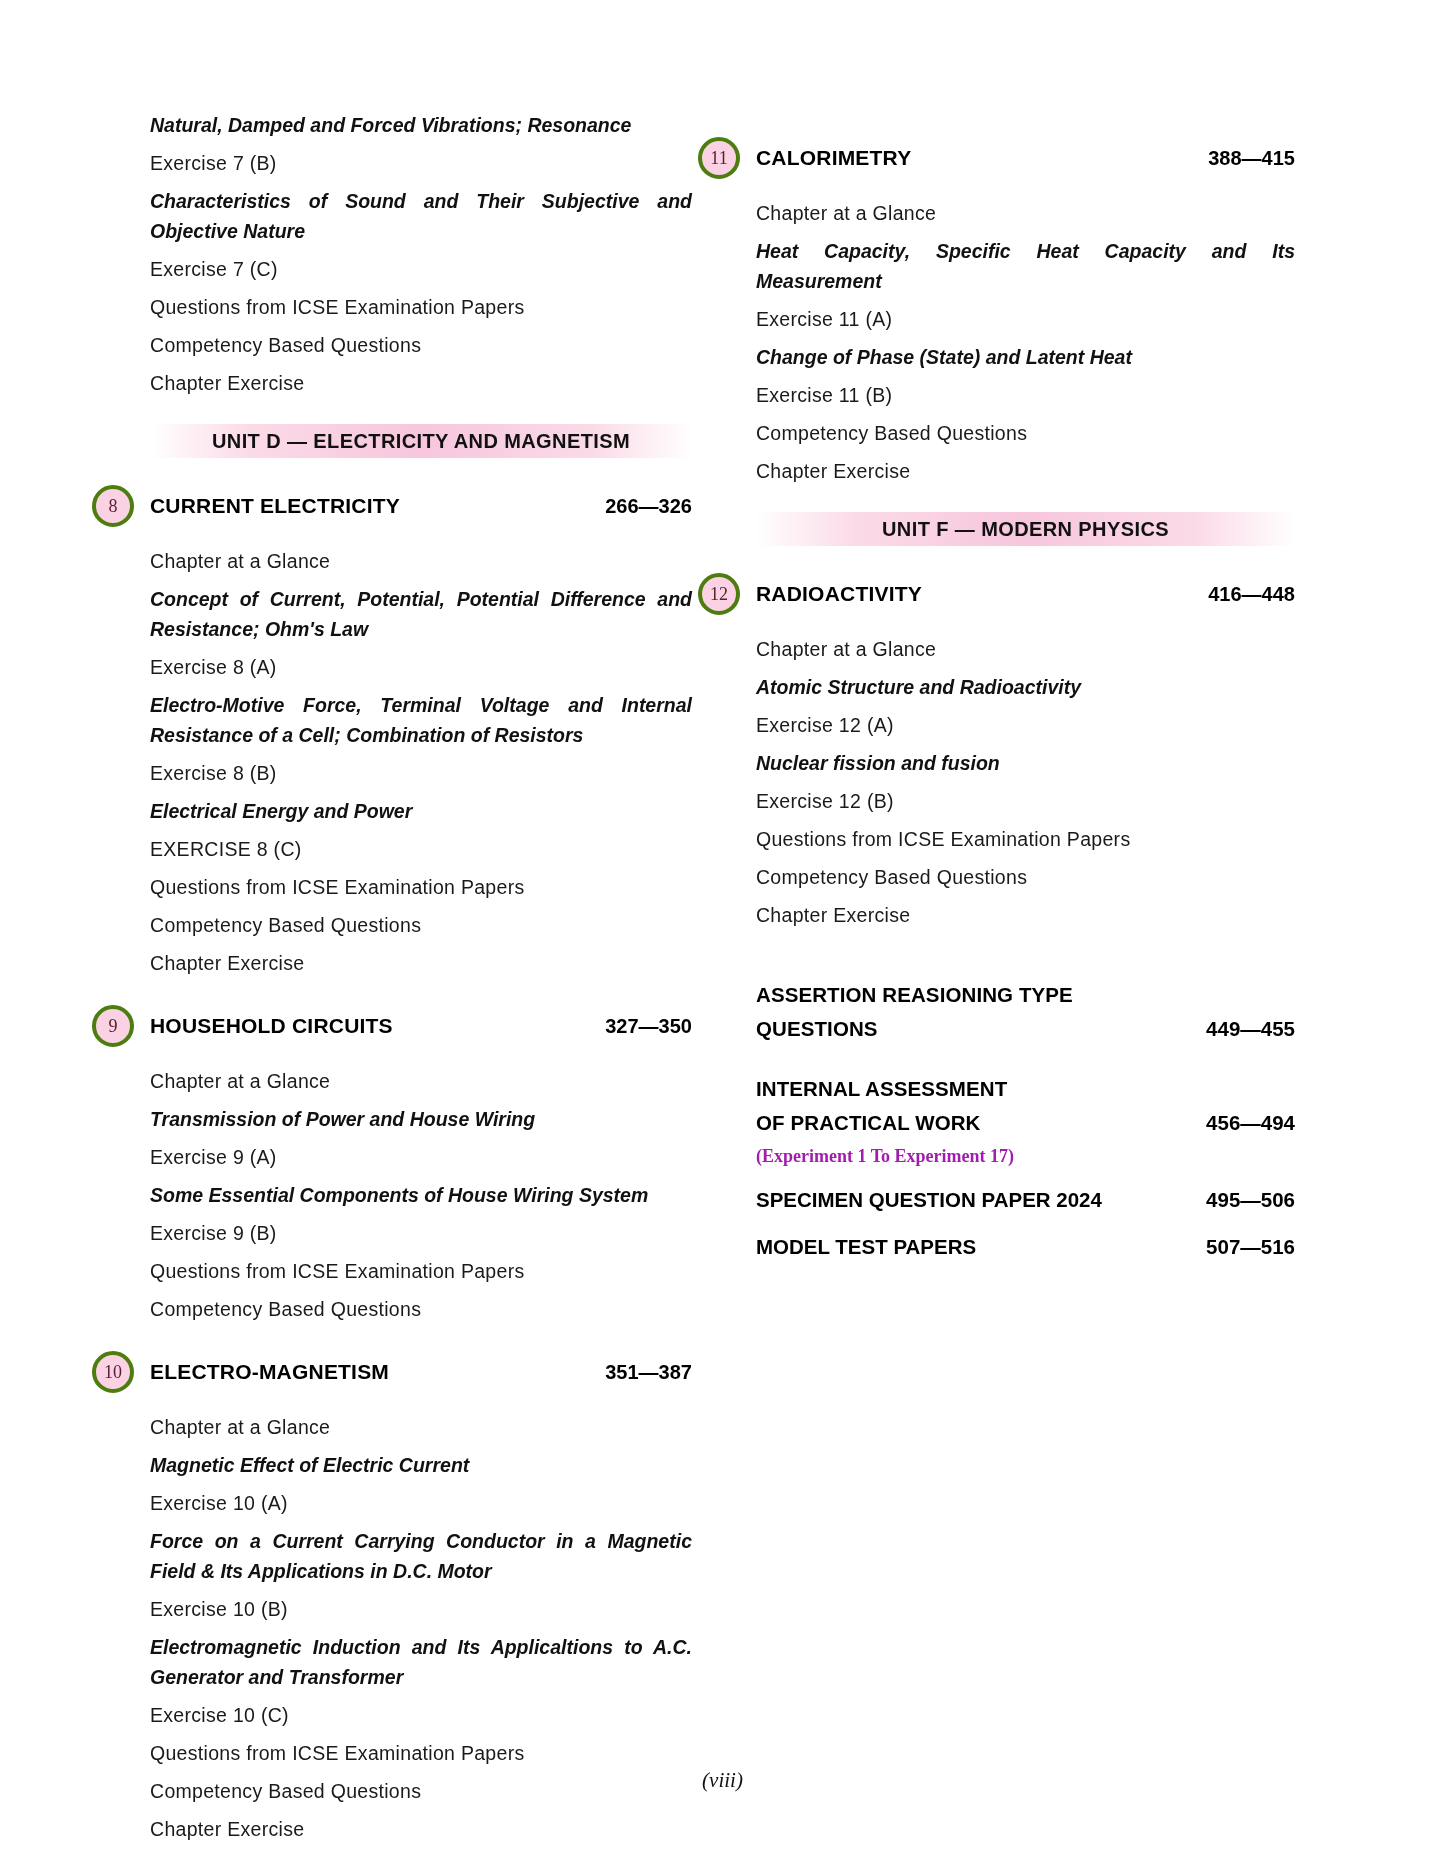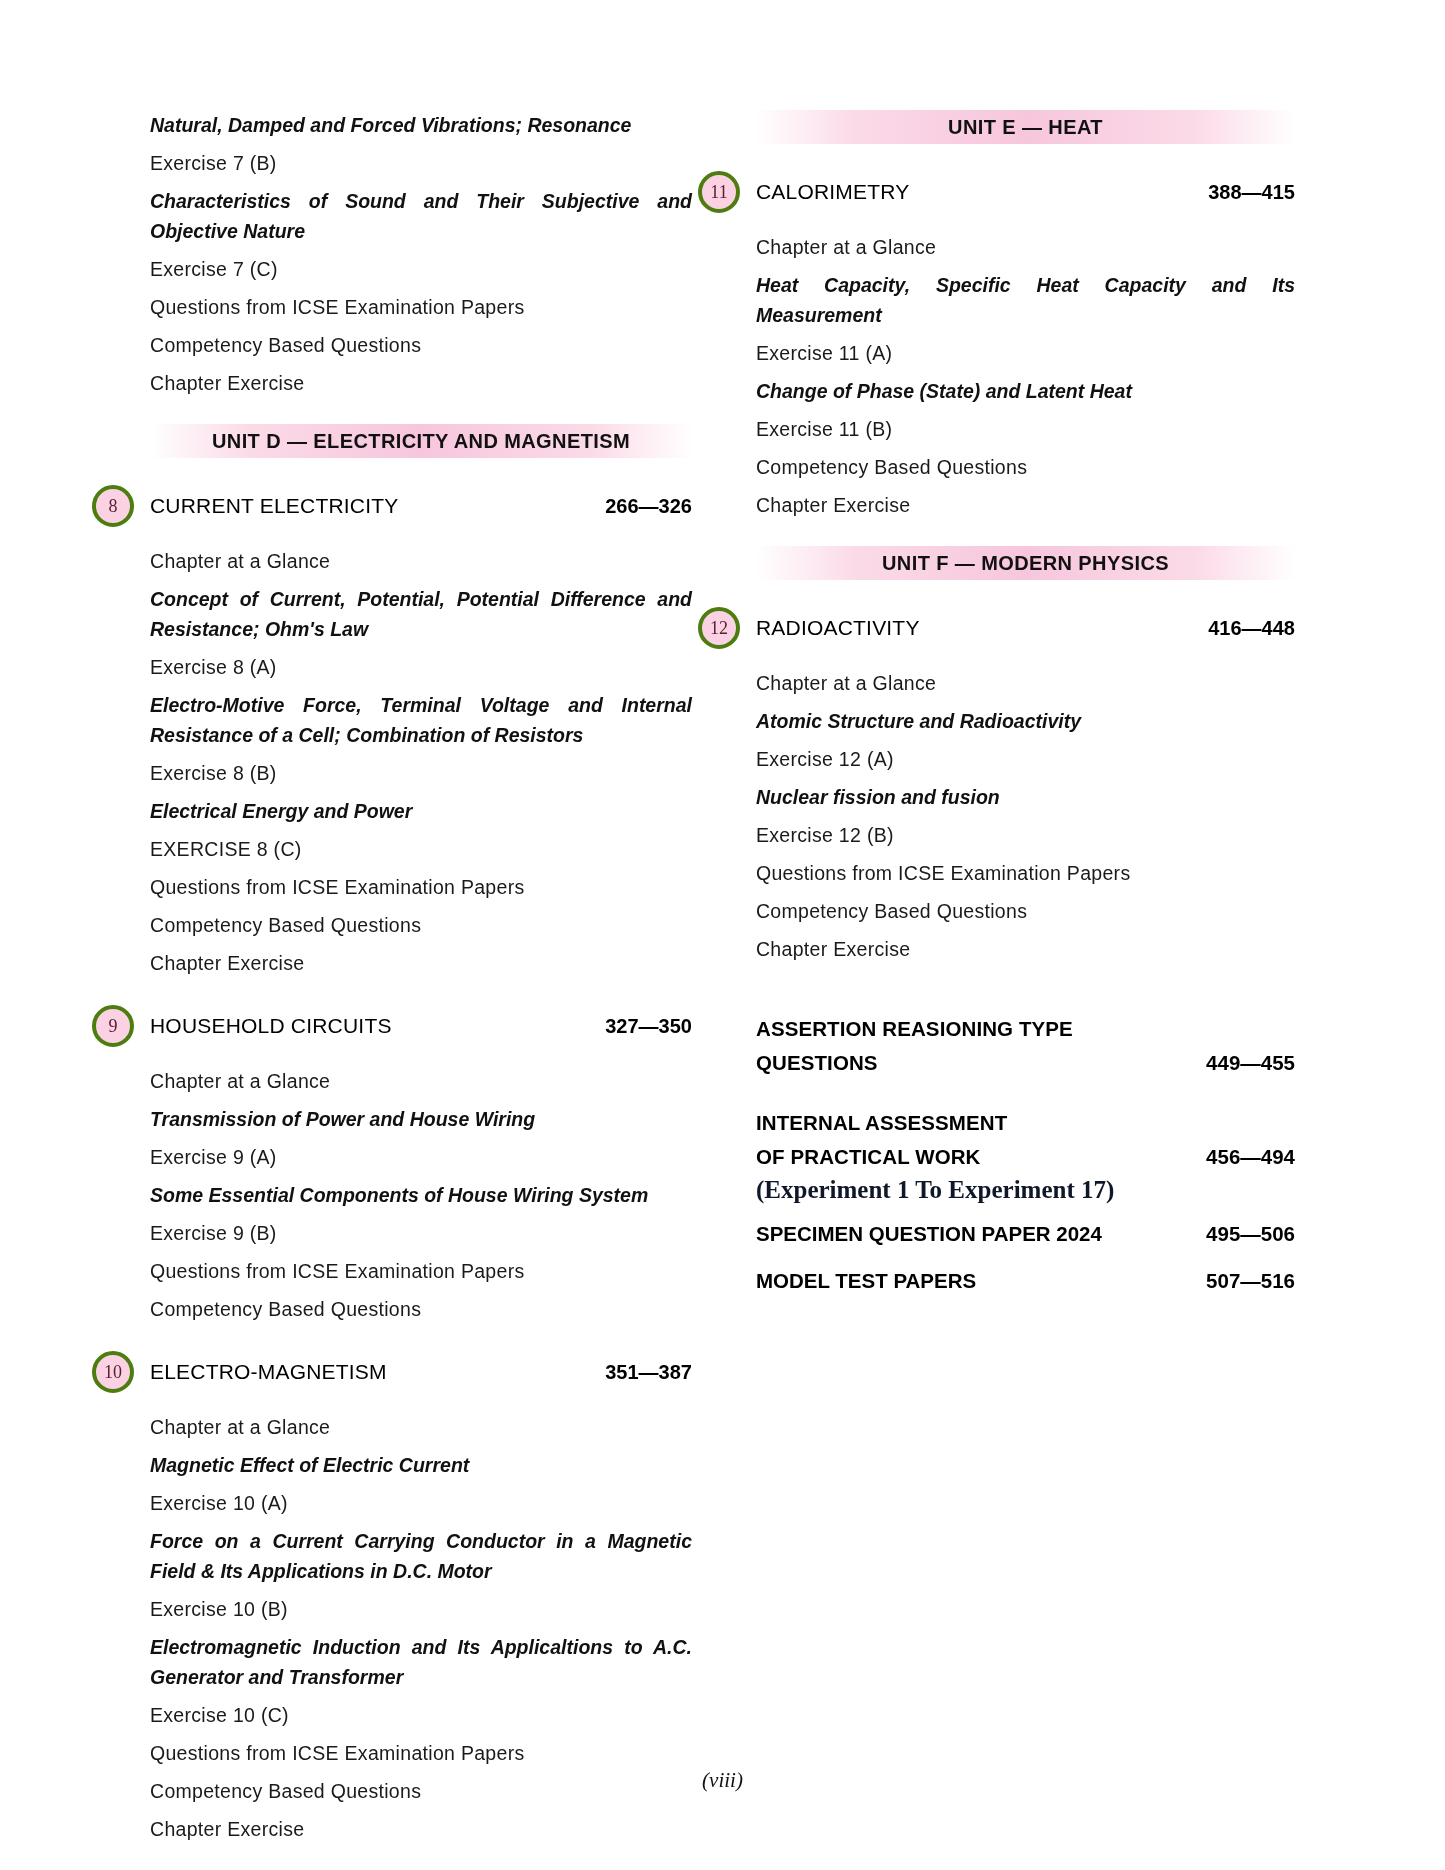--- a/index.html
+++ b/index.html
@@ -96,21 +96,21 @@
     border: 4px solid #4d7c0f;
     display: flex;
     align-items: center;
     justify-content: center;
     font-size: 18px;
     color: #5a2030;
     font-family: "Liberation Serif", serif;
   }
   .chap-title {
     font-size: 21px;
-    font-weight: normal;
+    font-weight: bold;
     letter-spacing: 0.2px;
     color: #000;
     flex: 1 1 auto;
   }
   .chap-pages {
     font-size: 20px;
     font-weight: bold;
     color: #000;
     white-space: nowrap;
     margin-left: 10px;
@@ -127,22 +127,22 @@
     font-size: 20.5px;
     font-weight: bold;
     color: #000;
     line-height: 34px;
   }
   .back-line .lbl { letter-spacing: 0.1px; }
   .back-line .pg { white-space: nowrap; }
   .back-sub {
     font-family: "Liberation Serif", serif;
     font-weight: bold;
-    font-size: 25px;
-    color: #0f172a;
+    font-size: 18px;
+    color: #a21caf;
     line-height: 28px;
     margin-top: 2px;
   }
   .back-single {
     display: flex;
     align-items: baseline;
     justify-content: space-between;
     font-size: 20.5px;
     font-weight: bold;
     color: #000;
@@ -238,23 +238,20 @@
         <div class="plain">Exercise 10 (C)</div>
         <div class="plain">Questions from ICSE Examination Papers</div>
         <div class="plain">Competency Based Questions</div>
         <div class="plain">Chapter Exercise</div>
       </div>
 
     </div>
 
     <div class="col col-right">
 
-      <div class="unit-bar" style="margin-top:0;">
-        <span>UNIT E — HEAT</span>
-      </div>
 
       <div class="chapter-row">
         <div class="chap-badge">11</div>
         <div class="chap-title">CALORIMETRY</div>
         <div class="chap-pages">388—415</div>
       </div>
       <div>
         <div class="plain">Chapter at a Glance</div>
         <div class="ital just">Heat Capacity, Specific Heat Capacity and Its Measurement</div>
         <div class="plain">Exercise 11 (A)</div>

